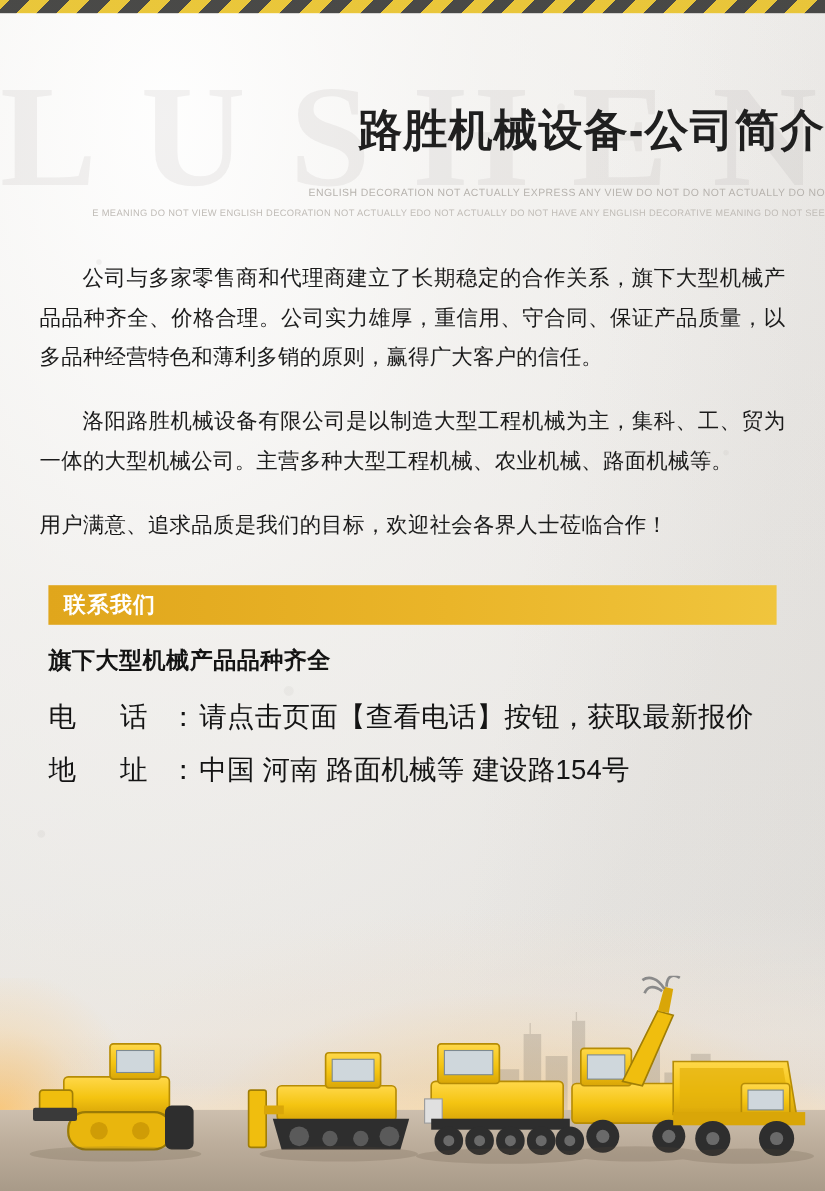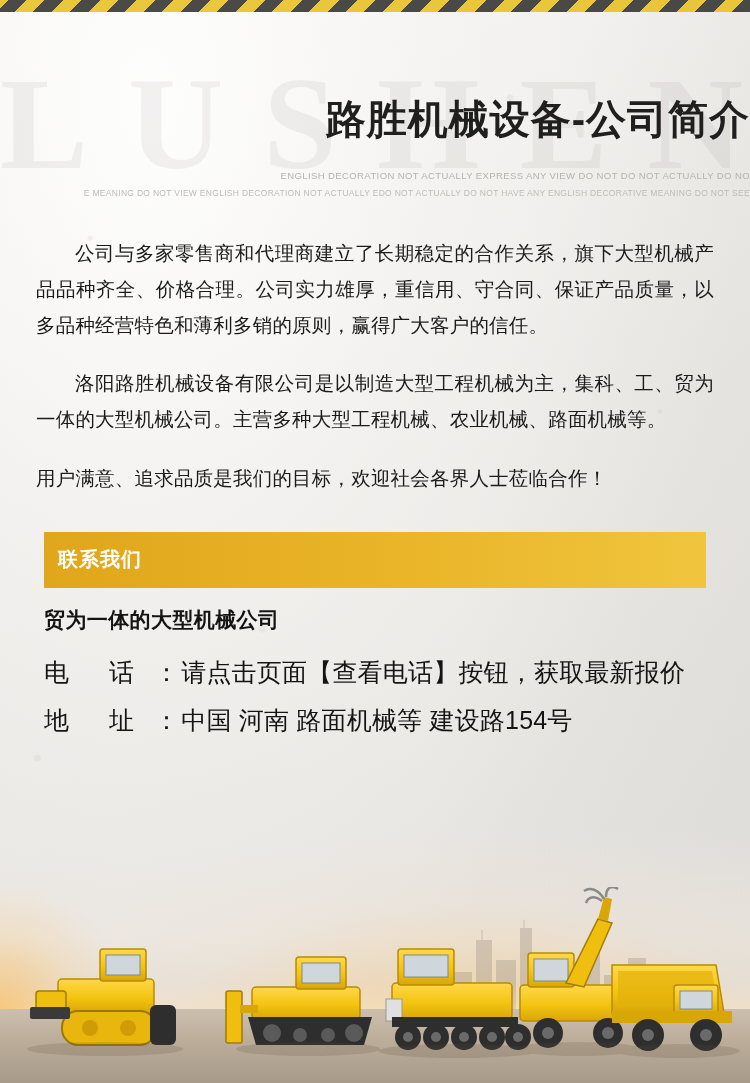--- a/index.html
+++ b/index.html
@@ -107,21 +107,21 @@
     text-indent: 2em;
   }
   .body-copy p.center {
     text-indent: 0;
     text-align: left;
   }
   
   .contact-head {
     position: relative;
     margin: 36px 44px 0 44px;
-    height: 56px;
+    height: 36px;
     background: linear-gradient(90deg, #e0a61c 0%, #eab529 55%, #f0c53d 100%);
     display: flex;
     align-items: center;
   }
   .contact-head .bar-label {
     color: #ffffff;
     font-size: 20px;
     font-weight: bold;
     padding-left: 14px;
     letter-spacing: 1px;
@@ -226,21 +226,21 @@
     <p>公司与多家零售商和代理商建立了长期稳定的合作关系，旗下大型机械产品品种齐全、价格合理。公司实力雄厚，重信用、守合同、保证产品质量，以多品种经营特色和薄利多销的原则，赢得广大客户的信任。</p>
     <p>洛阳路胜机械设备有限公司是以制造大型工程机械为主，集科、工、贸为一体的大型机械公司。主营多种大型工程机械、农业机械、路面机械等。</p>
     <p class="center">用户满意、追求品质是我们的目标，欢迎社会各界人士莅临合作！</p>
   </div>
 
   <div class="contact-head">
     <span class="bar-label">联系我们</span>
   </div>
 
   <div class="contact-body">
-    <div class="company-name">贸为一体的大型机械公司</div>
+    <div class="company-name">旗下大型机械产品品种齐全</div>
 
     <div class="contact-row">
       <span class="lbl">电话</span><span class="colon">：</span><span>请点击页面【查看电话】按钮，获取最新报价</span>
     </div>
 
     <div class="contact-row">
       <span class="lbl">地址</span><span class="colon">：</span><span>中国 河南 路面机械等 建设路154号</span>
     </div>
   </div>
 

